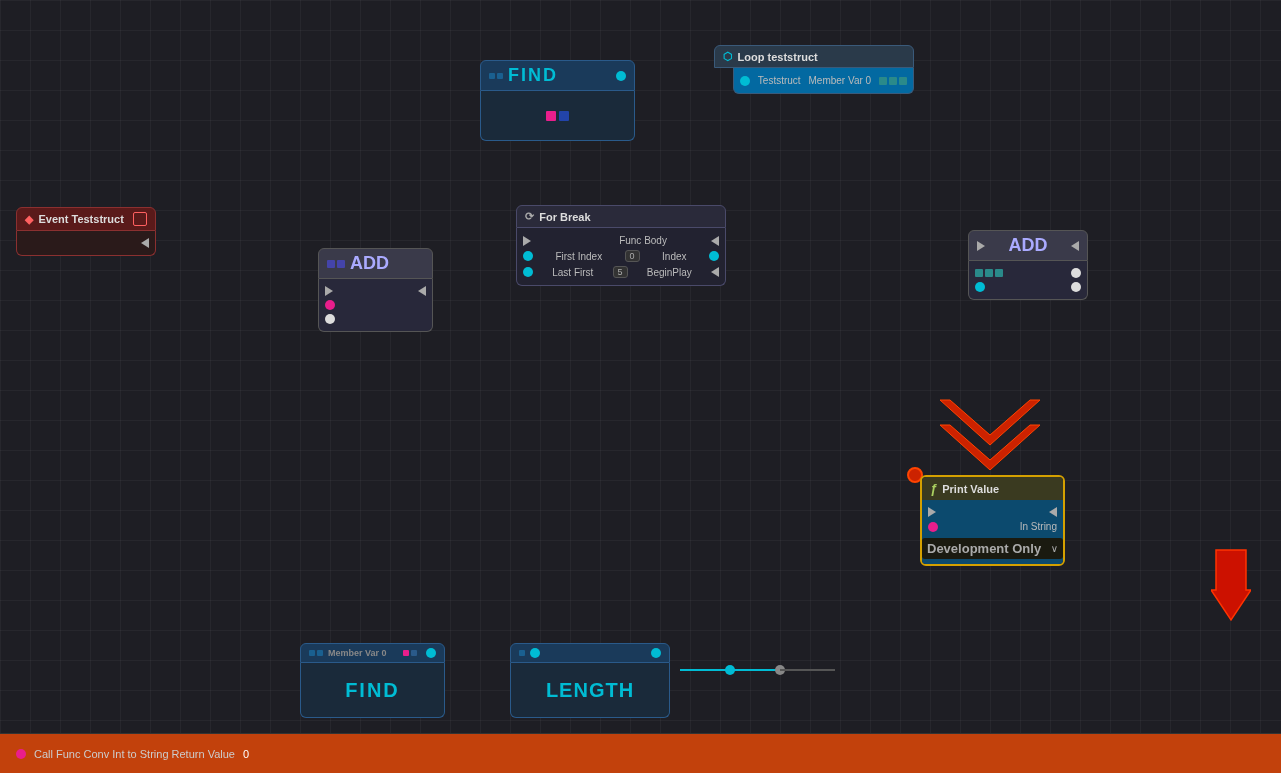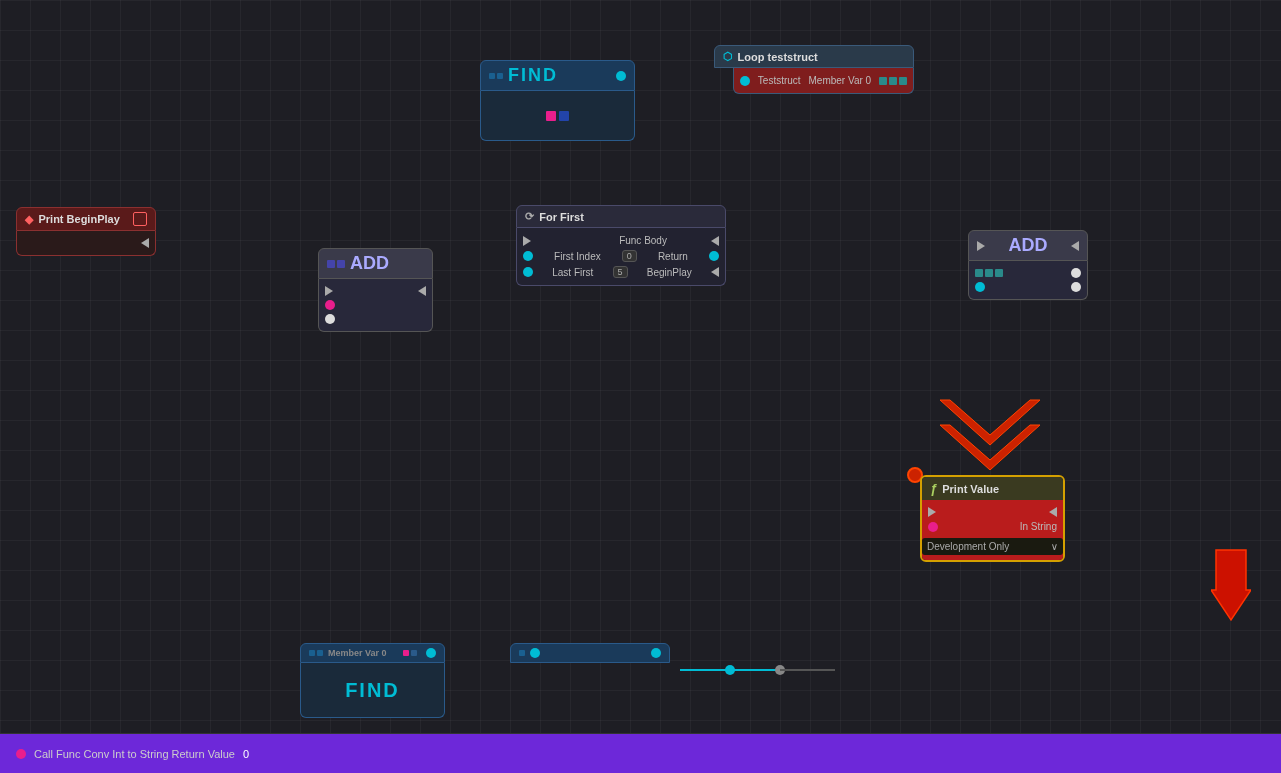--- a/index.html
+++ b/index.html
@@ -206,21 +206,21 @@
     .node-break {
       left: 714px;
       top: 45px;
       width: 200px;
     }
     .node-break .node-header {
       background: #2a3a4a;
       border: 1px solid #3a5a7a;
     }
     .node-break .node-body {
-      background: #7f1d1d;
+      background: #0369a1;
       border: 1px solid #3a5a7a;
       border-top: none;
       margin-left: 19px;
     }
 
     
     .node-forloop {
       left: 516px;
       top: 205px;
       width: 210px;
@@ -257,21 +257,21 @@
       top: 475px;
       width: 145px;
       border: 2px solid #d4a000;
       border-radius: 6px;
     }
     .node-print .node-header {
       background: #3a3a20;
       border-radius: 4px 4px 0 0;
     }
     .node-print .node-body {
-      background: #b91c1c;
+      background: #0c4a6e;
       border-radius: 0 0 4px 4px;
     }
 
     
     .chevron-icon {
       position: absolute;
       left: 930px;
       top: 390px;
       width: 120px;
       height: 80px;
@@ -287,21 +287,21 @@
       border: 2px solid #ff4400;
     }
 
     
     .bottom-bar {
       position: absolute;
       bottom: 0;
       left: 0;
       right: 0;
       height: 40px;
-      background: #6d28d9;
+      background: #c2410c;
       border-top: 1px solid #333;
       display: flex;
       align-items: center;
       padding: 0 16px;
       gap: 8px;
       font-size: 11px;
       color: #ccc;
     }
 
     
@@ -445,21 +445,21 @@
   <circle cx="485" cy="248" r="5" fill="#e0c060"></circle>
 
   <circle cx="757" cy="248" r="5" fill="#ff4400"></circle>
   <circle cx="820" cy="248" r="5" fill="#ff4400"></circle>
   <circle cx="870" cy="248" r="5" fill="#ff4400"></circle>
 </svg>
 
 <div class="node node-beginplay">
   <div class="node-header">
     <span style="color:#ff6060;">◆</span>
-    <span>Print BeginPlay</span>
+    <span>Event Teststruct</span>
     <span style="margin-left:auto; width:14px; height:14px; border:1px solid #ff6060; border-radius:2px; display:inline-block; background:#5a1a1a;"></span>
   </div>
   <div class="node-body">
     <div class="node-row">
       <span></span>
       <span class="pin-exec pin-exec-right"></span>
     </div>
   </div>
 </div>
 
@@ -551,34 +551,34 @@
         <span style="width:8px;height:8px;background:#2a8a8a;border-radius:1px;"></span>
         <span style="width:8px;height:8px;background:#2a8a8a;border-radius:1px;"></span>
       </span>
     </div>
   </div>
 </div>
 
 <div class="node node-forloop">
   <div class="node-header">
     <span style="color:#aaa;">⟳</span>
-    <span>For First</span>
+    <span>For Break</span>
   </div>
   <div class="node-body">
     <div class="node-row">
       <span class="pin-exec"></span>
       <span></span>
       <span class="node-pin-label">Func Body</span>
       <span class="pin-exec pin-exec-right"></span>
     </div>
     <div class="node-row">
       <span class="pin pin-teal"></span>
       <span class="node-pin-label">First Index</span>
       <span class="value-badge">0</span>
-      <span class="node-pin-label">Return</span>
+      <span class="node-pin-label">Index</span>
       <span class="pin pin-teal"></span>
     </div>
     <div class="node-row">
       <span class="pin pin-teal"></span>
       <span class="node-pin-label">Last First</span>
       <span class="value-badge">5</span>
       <span class="node-pin-label">BeginPlay</span>
       <span class="pin-exec pin-exec-right"></span>
     </div>
   </div>
@@ -624,21 +624,21 @@
     <div class="node-row">
       <span class="pin-exec"></span>
       <span></span>
       <span class="pin-exec pin-exec-right"></span>
     </div>
     <div class="node-row">
       <span class="pin pin-pink"></span>
       <span class="node-pin-label">In String</span>
     </div>
     <div class="node-row" style="margin-top:4px; background:#1a1a10; border-radius:3px; padding:3px 5px;">
-      <span style="font-size:10px; color:#aaa;">Development Only</span>
+      <span style="font-size:13px; color:#aaa;font-weight:bold;">Development Only</span>
       <span style="font-size:10px; color:#aaa;">∨</span>
     </div>
   </div>
 </div>
 
 <div class="node node-find-bot">
   <div class="node-header">
     <span style="display:inline-flex;gap:2px;">
       <span style="width:6px;height:6px;background:#1a6090;border-radius:1px;display:inline-block;"></span>
       <span style="width:6px;height:6px;background:#1a6090;border-radius:1px;display:inline-block;"></span>
@@ -656,20 +656,23 @@
 </div>
 
 <div class="node node-length-bot">
   <div class="node-header">
     <span style="display:inline-flex;gap:2px;">
       <span style="width:6px;height:6px;background:#1a6090;border-radius:1px;display:inline-block;"></span>
     </span>
     <span class="pin pin-teal"></span>
     <span class="pin pin-teal" style="margin-left:auto;"></span>
   </div>
+  <div class="node-body" style="min-height:50px; display:flex; align-items:center; justify-content:center;">
+    <span style="font-size:20px; font-weight:bold; color:#00bcd4; letter-spacing:1px;">LENGTH</span>
+  </div>
 </div>
 
 <div class="node-map-bot">
   <span class="node-label-small">MAP</span>
   <span style="display:inline-flex; gap:2px; margin-left:4px;">
     <span style="width:8px;height:8px;background:#e91e8c;border-radius:1px;display:inline-block;"></span>
     <span style="width:8px;height:8px;background:#e91e8c;border-radius:1px;display:inline-block;"></span>
     <span style="width:8px;height:8px;background:#e91e8c;border-radius:1px;display:inline-block;"></span>
   </span>
   <span class="pin pin-pink"></span>

